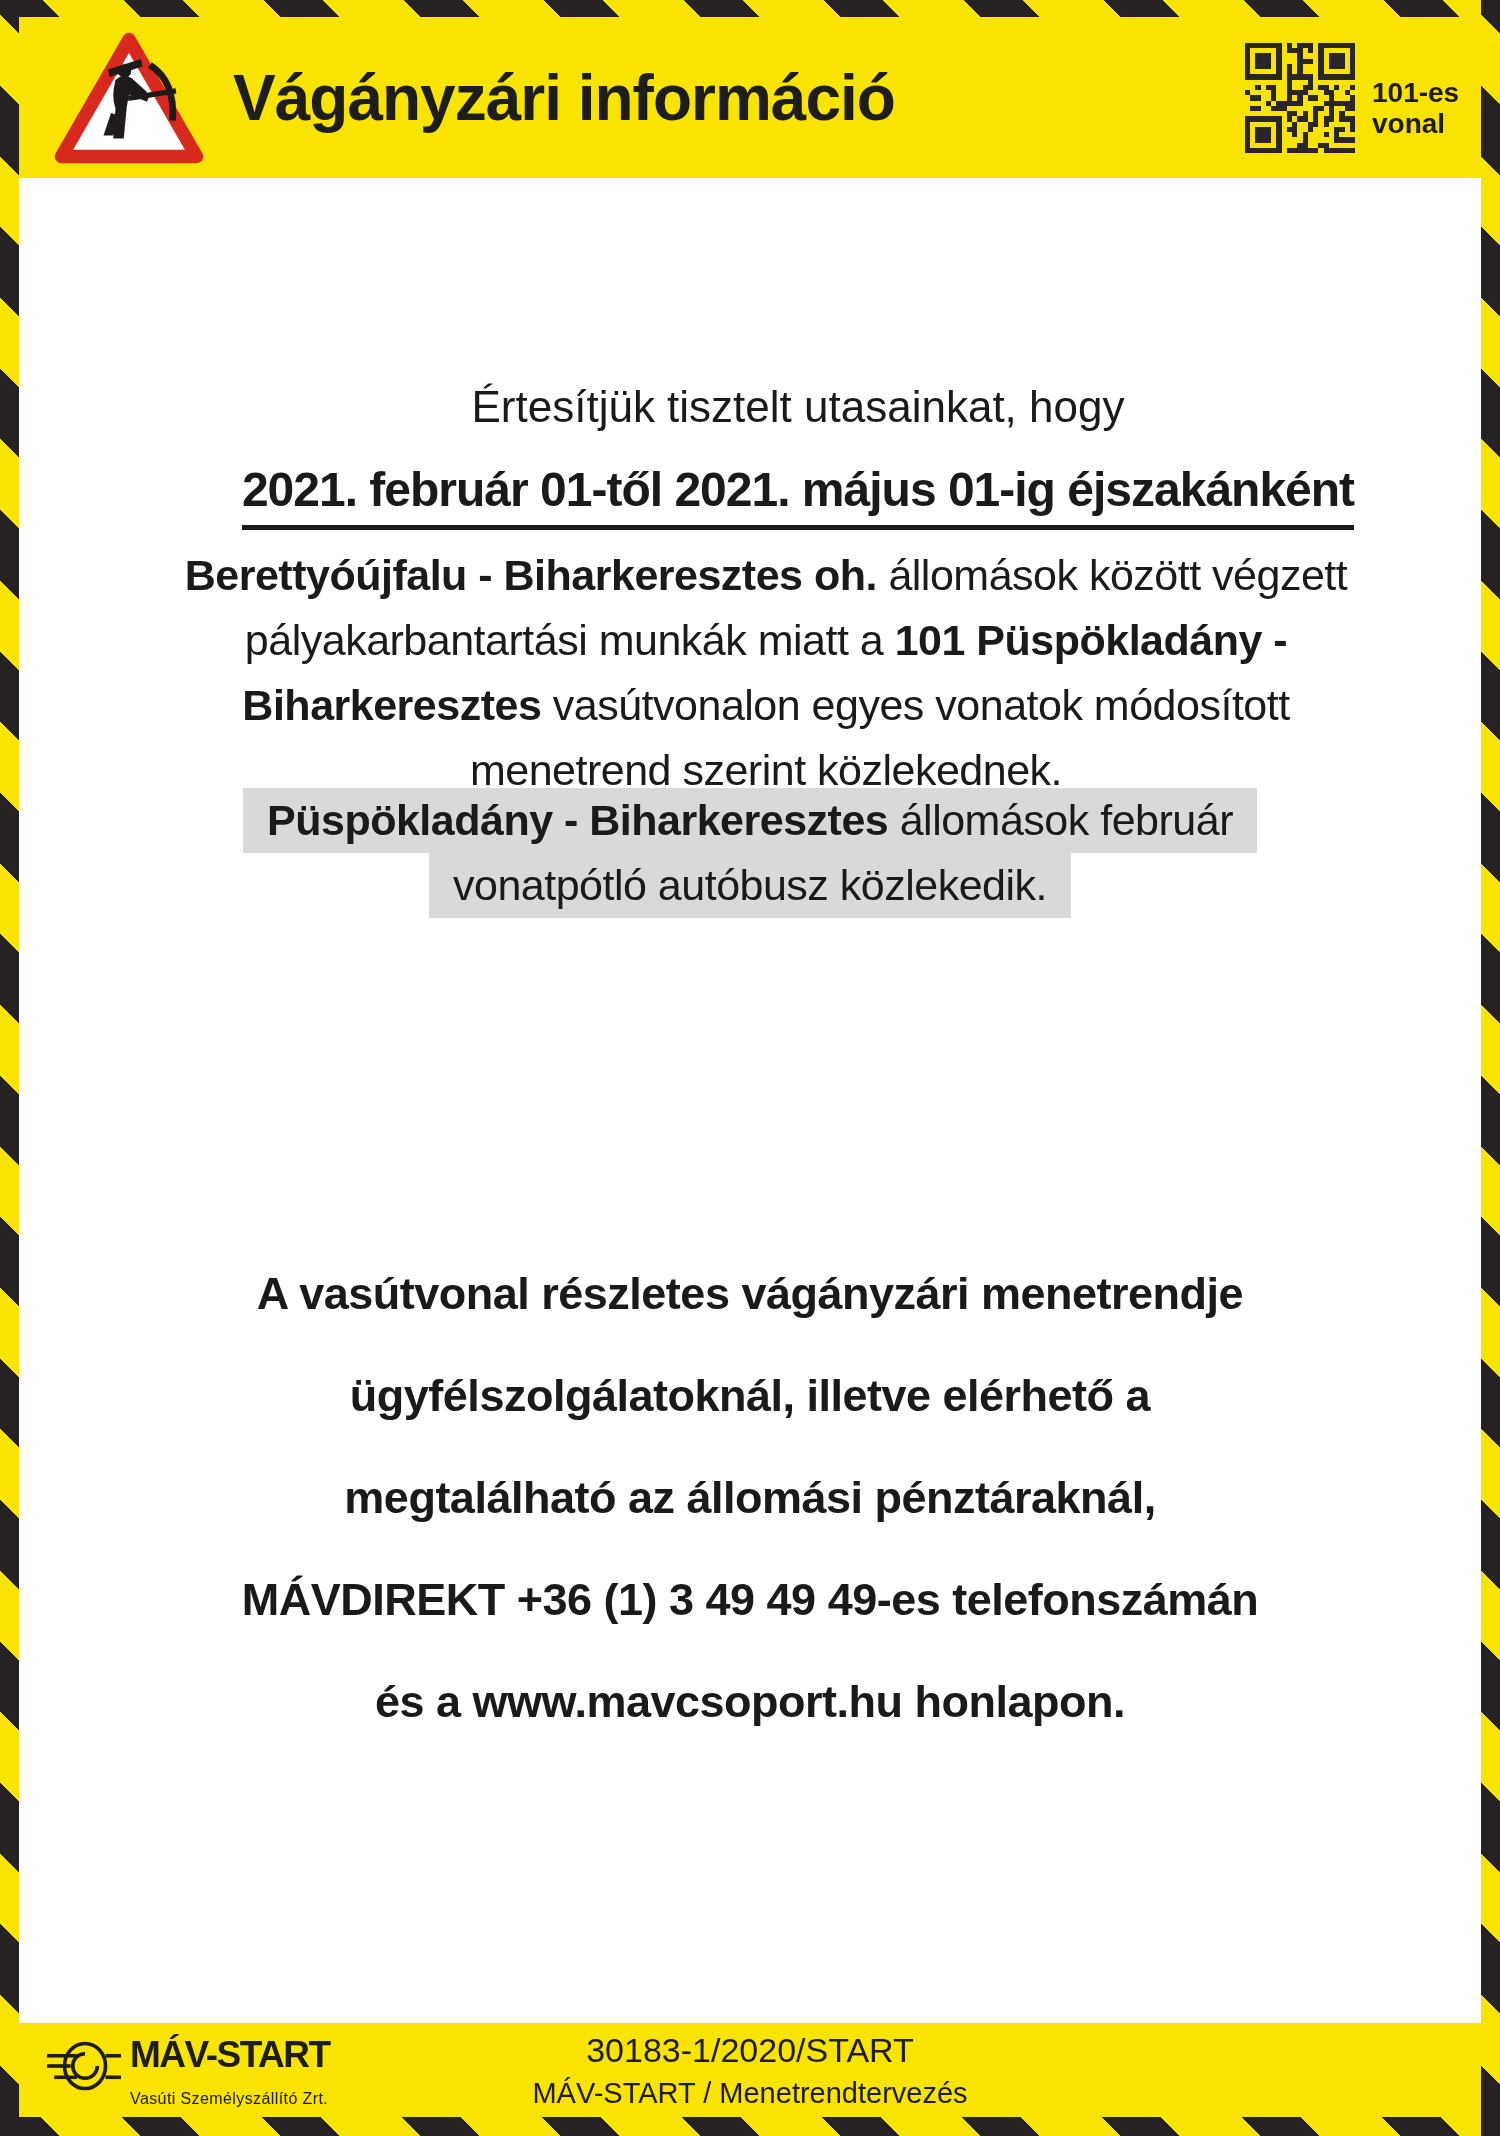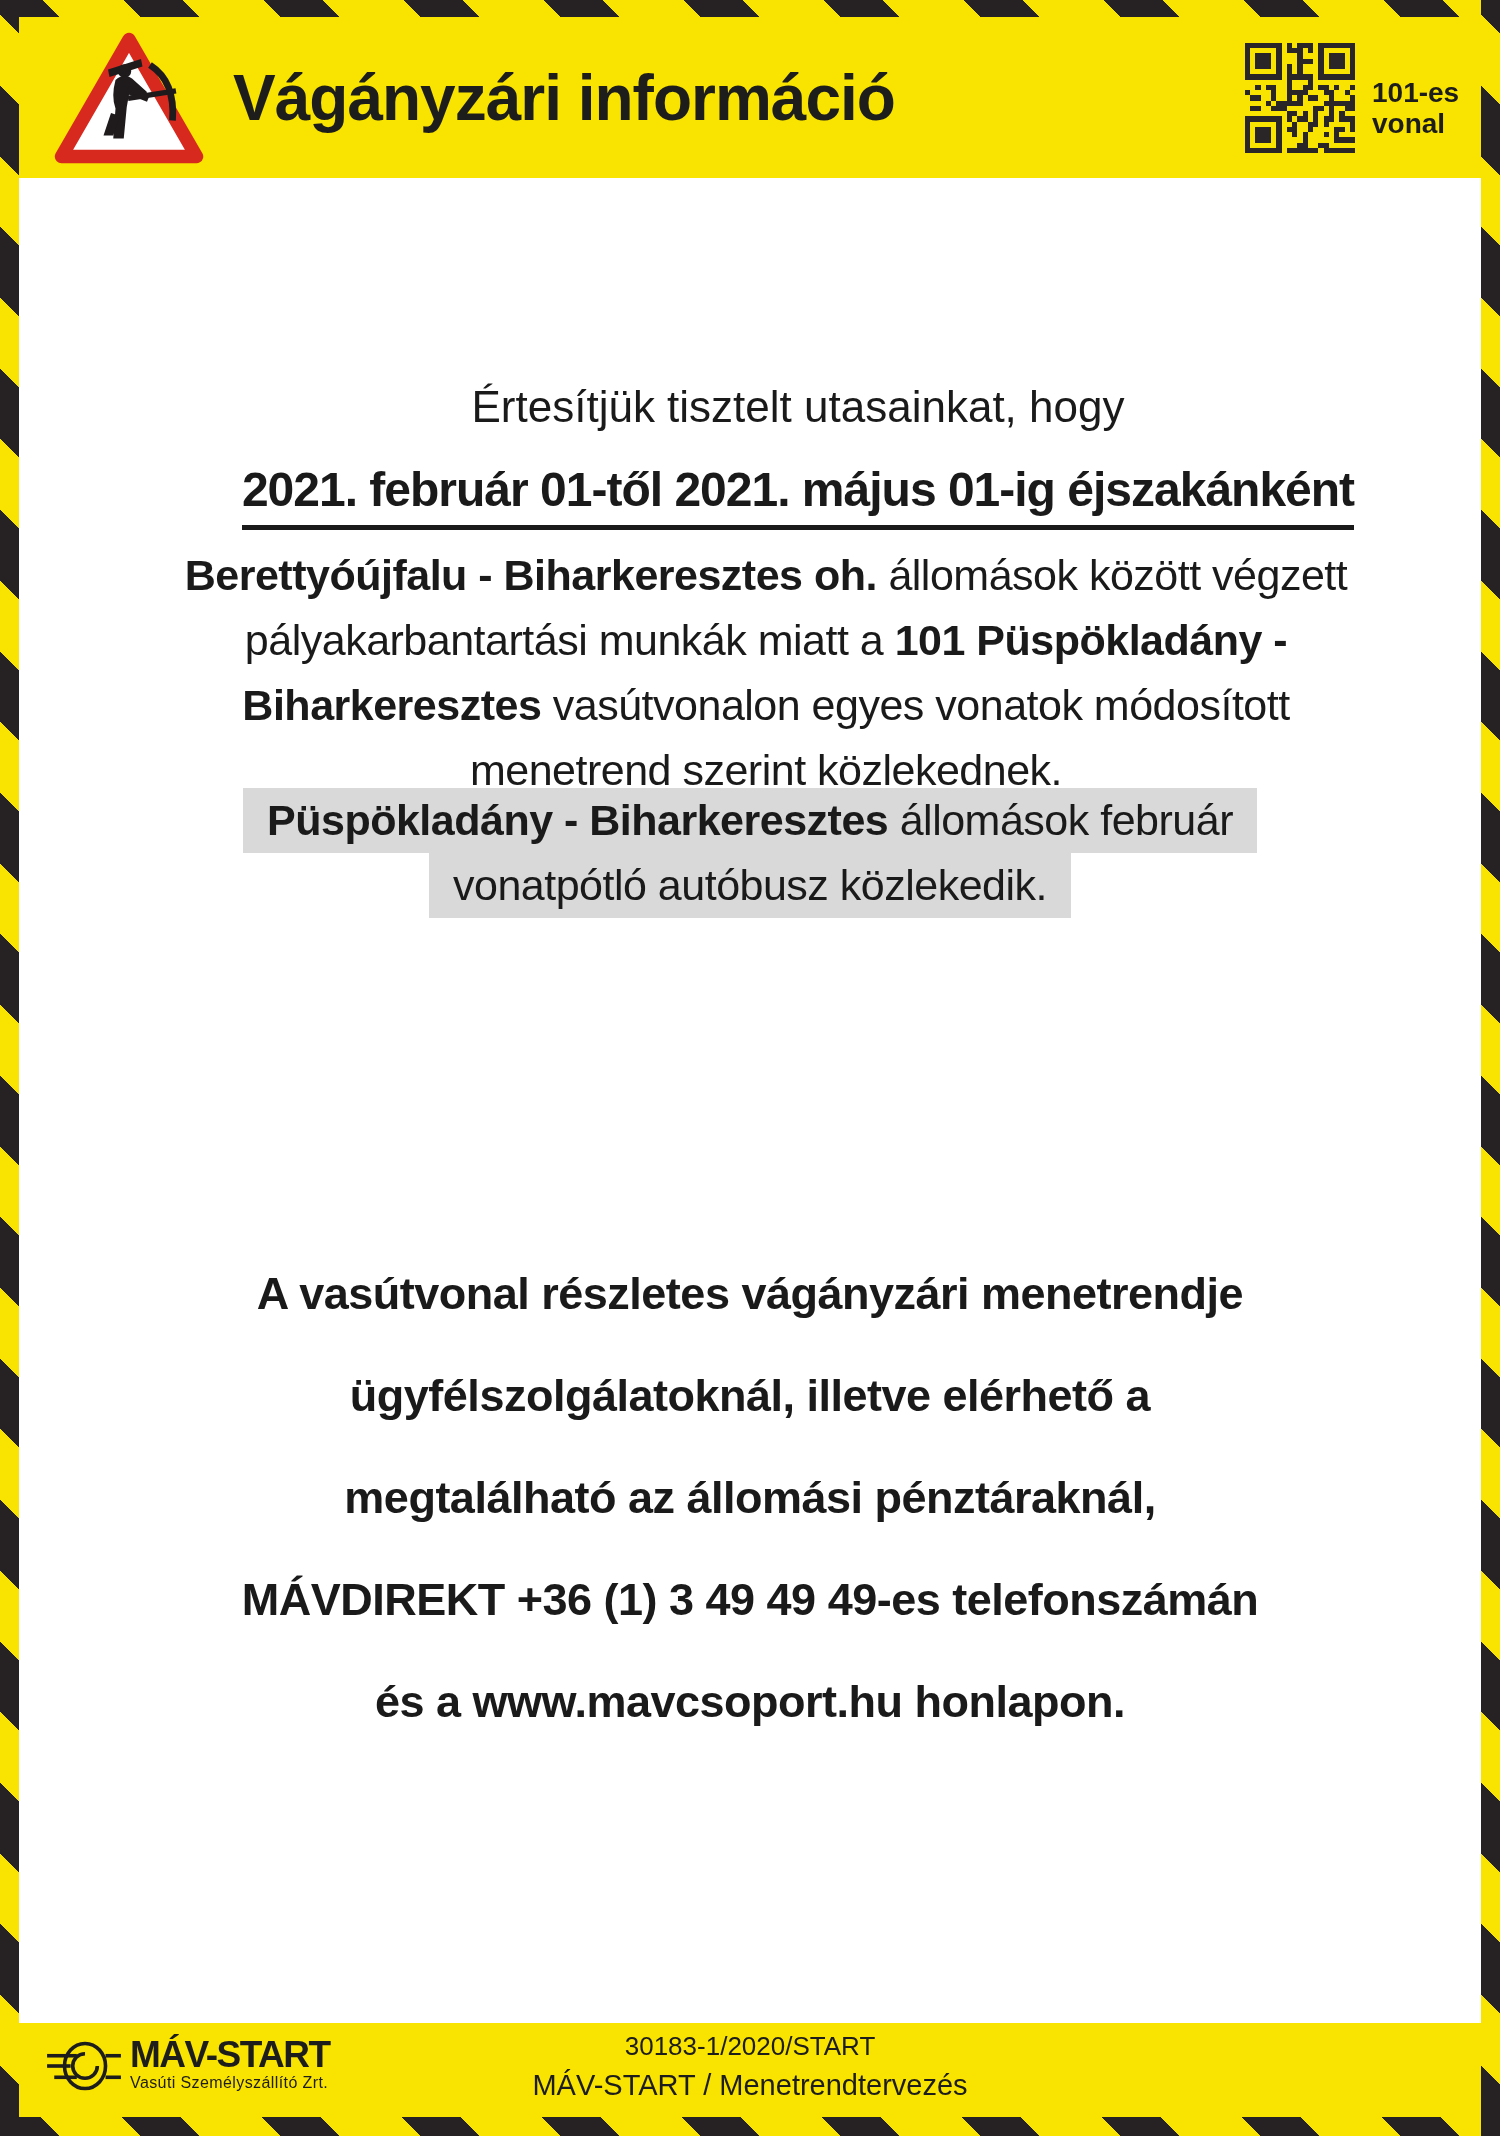--- a/index.html
+++ b/index.html
@@ -41,23 +41,23 @@
   .details{position:absolute;top:1243px;left:0;width:100%;text-align:center;
            font-size:45px;font-weight:bold;line-height:102px;letter-spacing:-0.5px;z-index:1;}
   .details .line{white-space:nowrap;}
 
   
   .footer{position:absolute;left:0;right:0;top:2023px;height:94px;background:#f9e300;
           color:#1d1d1b;z-index:2;}
   .logo{position:absolute;left:44px;top:14px;display:flex;align-items:flex-start;}
   .logo-text{margin-left:6px;}
   .logo-name{font-size:37px;font-weight:bold;letter-spacing:-1.5px;line-height:36px;white-space:nowrap;}
-  .logo-sub{font-size:16px;letter-spacing:0.4px;margin-top:1px;white-space:nowrap;}
+  .logo-sub{font-size:16px;letter-spacing:0.4px;margin-top:17px;white-space:nowrap;}
   .f-center{position:absolute;left:400px;right:400px;top:8px;text-align:center;}
-  .f-doc{font-size:26px;}
+  .f-doc{font-size:34px;}
   .f-dept{font-size:29px;margin-top:7px;}
   .f-right{position:absolute;left:1203px;top:12px;font-size:26px;}
   .f-row{display:flex;align-items:center;height:34px;}
   .f-row .chev{margin-right:12px;display:inline-flex;}
 </style>
 </head>
 <body>
 
 <div class="poster">
 

